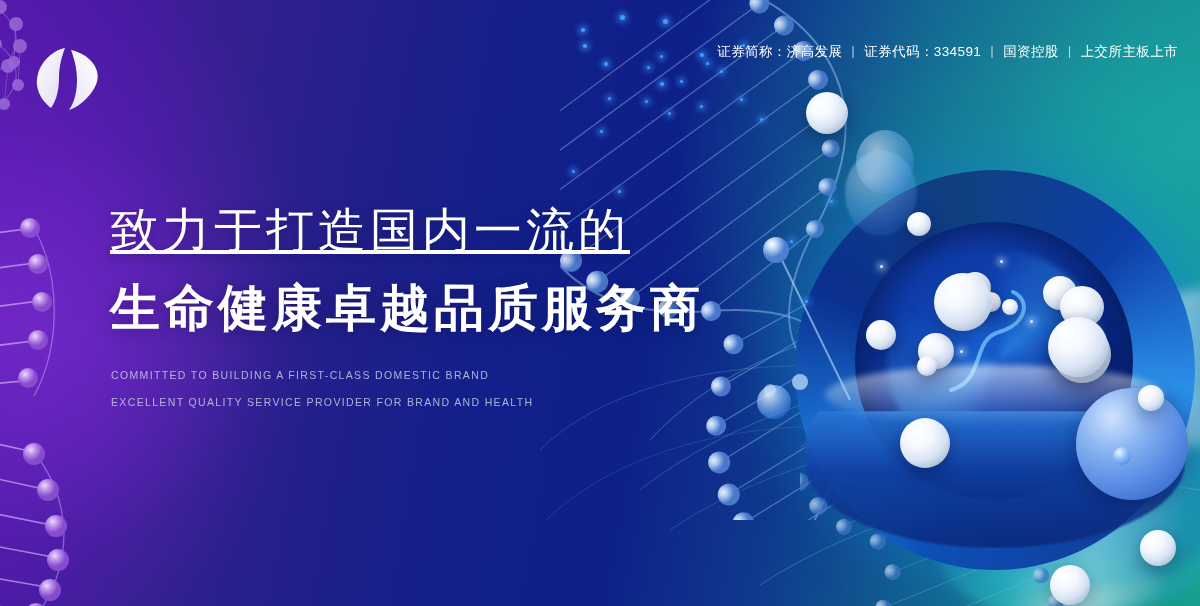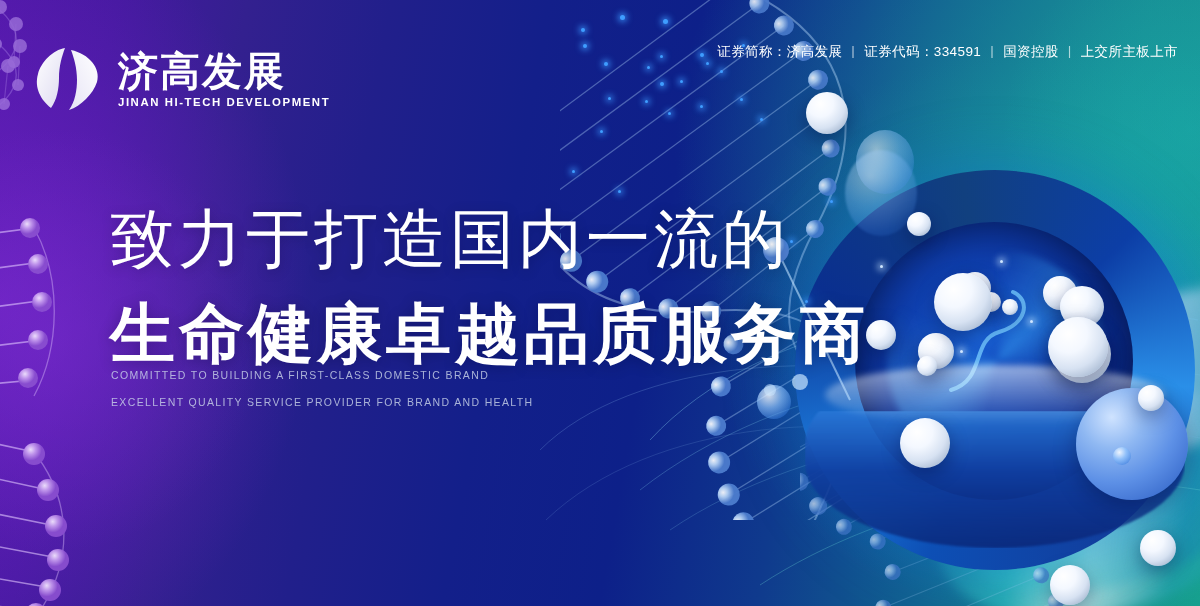--- a/index.html
+++ b/index.html
@@ -122,26 +122,27 @@
 
   #stock-bar {
     position:absolute; right:22px; top:43px;
     display:flex; 
     font-size:13.5px; color:#ffffff; white-space:nowrap; letter-spacing:.4px;
   }
   #stock-bar .sep { color:rgba(255,255,255,.65); margin:0 9px; font-weight:300; }
 
   #headline { position:absolute; left:110px; top:204px; }
   #hl-1 {
-    font-size:64px; font-weight:300; color:#ffffff;
+    font-size:48px; font-weight:300; color:#ffffff;
     letter-spacing:4px; line-height:1.12; white-space:nowrap;
     text-shadow:0 2px 12px rgba(0,0,40,.25);
+    text-decoration:underline;
   }
   #hl-2 {
-    font-size:65px; font-weight:700; color:#ffffff;
+    font-size:50px; font-weight:700; color:#ffffff;
     letter-spacing:4px; line-height:1.12; white-space:nowrap;
     margin-top:22px;
     text-shadow:0 2px 14px rgba(0,0,40,.3);
   }
 
   #subtitle { position:absolute; left:111px; top:370px; }
   #subtitle div {
     font-size:10.5px; color:rgba(205,215,235,.80);
     letter-spacing:1.35px; white-space:nowrap; line-height:1;
   }
@@ -468,24 +469,20 @@
           <stop offset="100%" stop-color="#e6e3f5"></stop>
         </linearGradient>
       </defs>
 
       <path d="M34,6 C22,8 10,20 7,32 C3,46 10,58 20,66 C26,58 28,46 28,36 C28,24 31,14 34,6 Z" fill="url(#lgA)"></path>
 
       <path d="M40,8 C43,16 46,26 46,38 C46,48 44,60 38,68 C50,64 62,52 66,40 C70,26 58,12 40,8 Z" fill="url(#lgB)"></path>
 
       <path d="M34,6 C31,16 29,26 30,38 C31,52 34,62 38,68 C41,60 42,48 42,36 C42,22 38,12 34,6 Z" fill="none"></path>
     </svg>
-    <div id="logo-text">
-      <div id="logo-cn">济高发展</div>
-      <div id="logo-en">JINAN HI-TECH DEVELOPMENT</div>
-    </div>
   </div>
 
   <div id="stock-bar">
     <span>证券简称：济高发展</span>
     <span class="sep">|</span>
     <span>证券代码：334591</span>
     <span class="sep">|</span>
     <span>国资控股</span>
     <span class="sep">|</span>
     <span>上交所主板上市</span>

